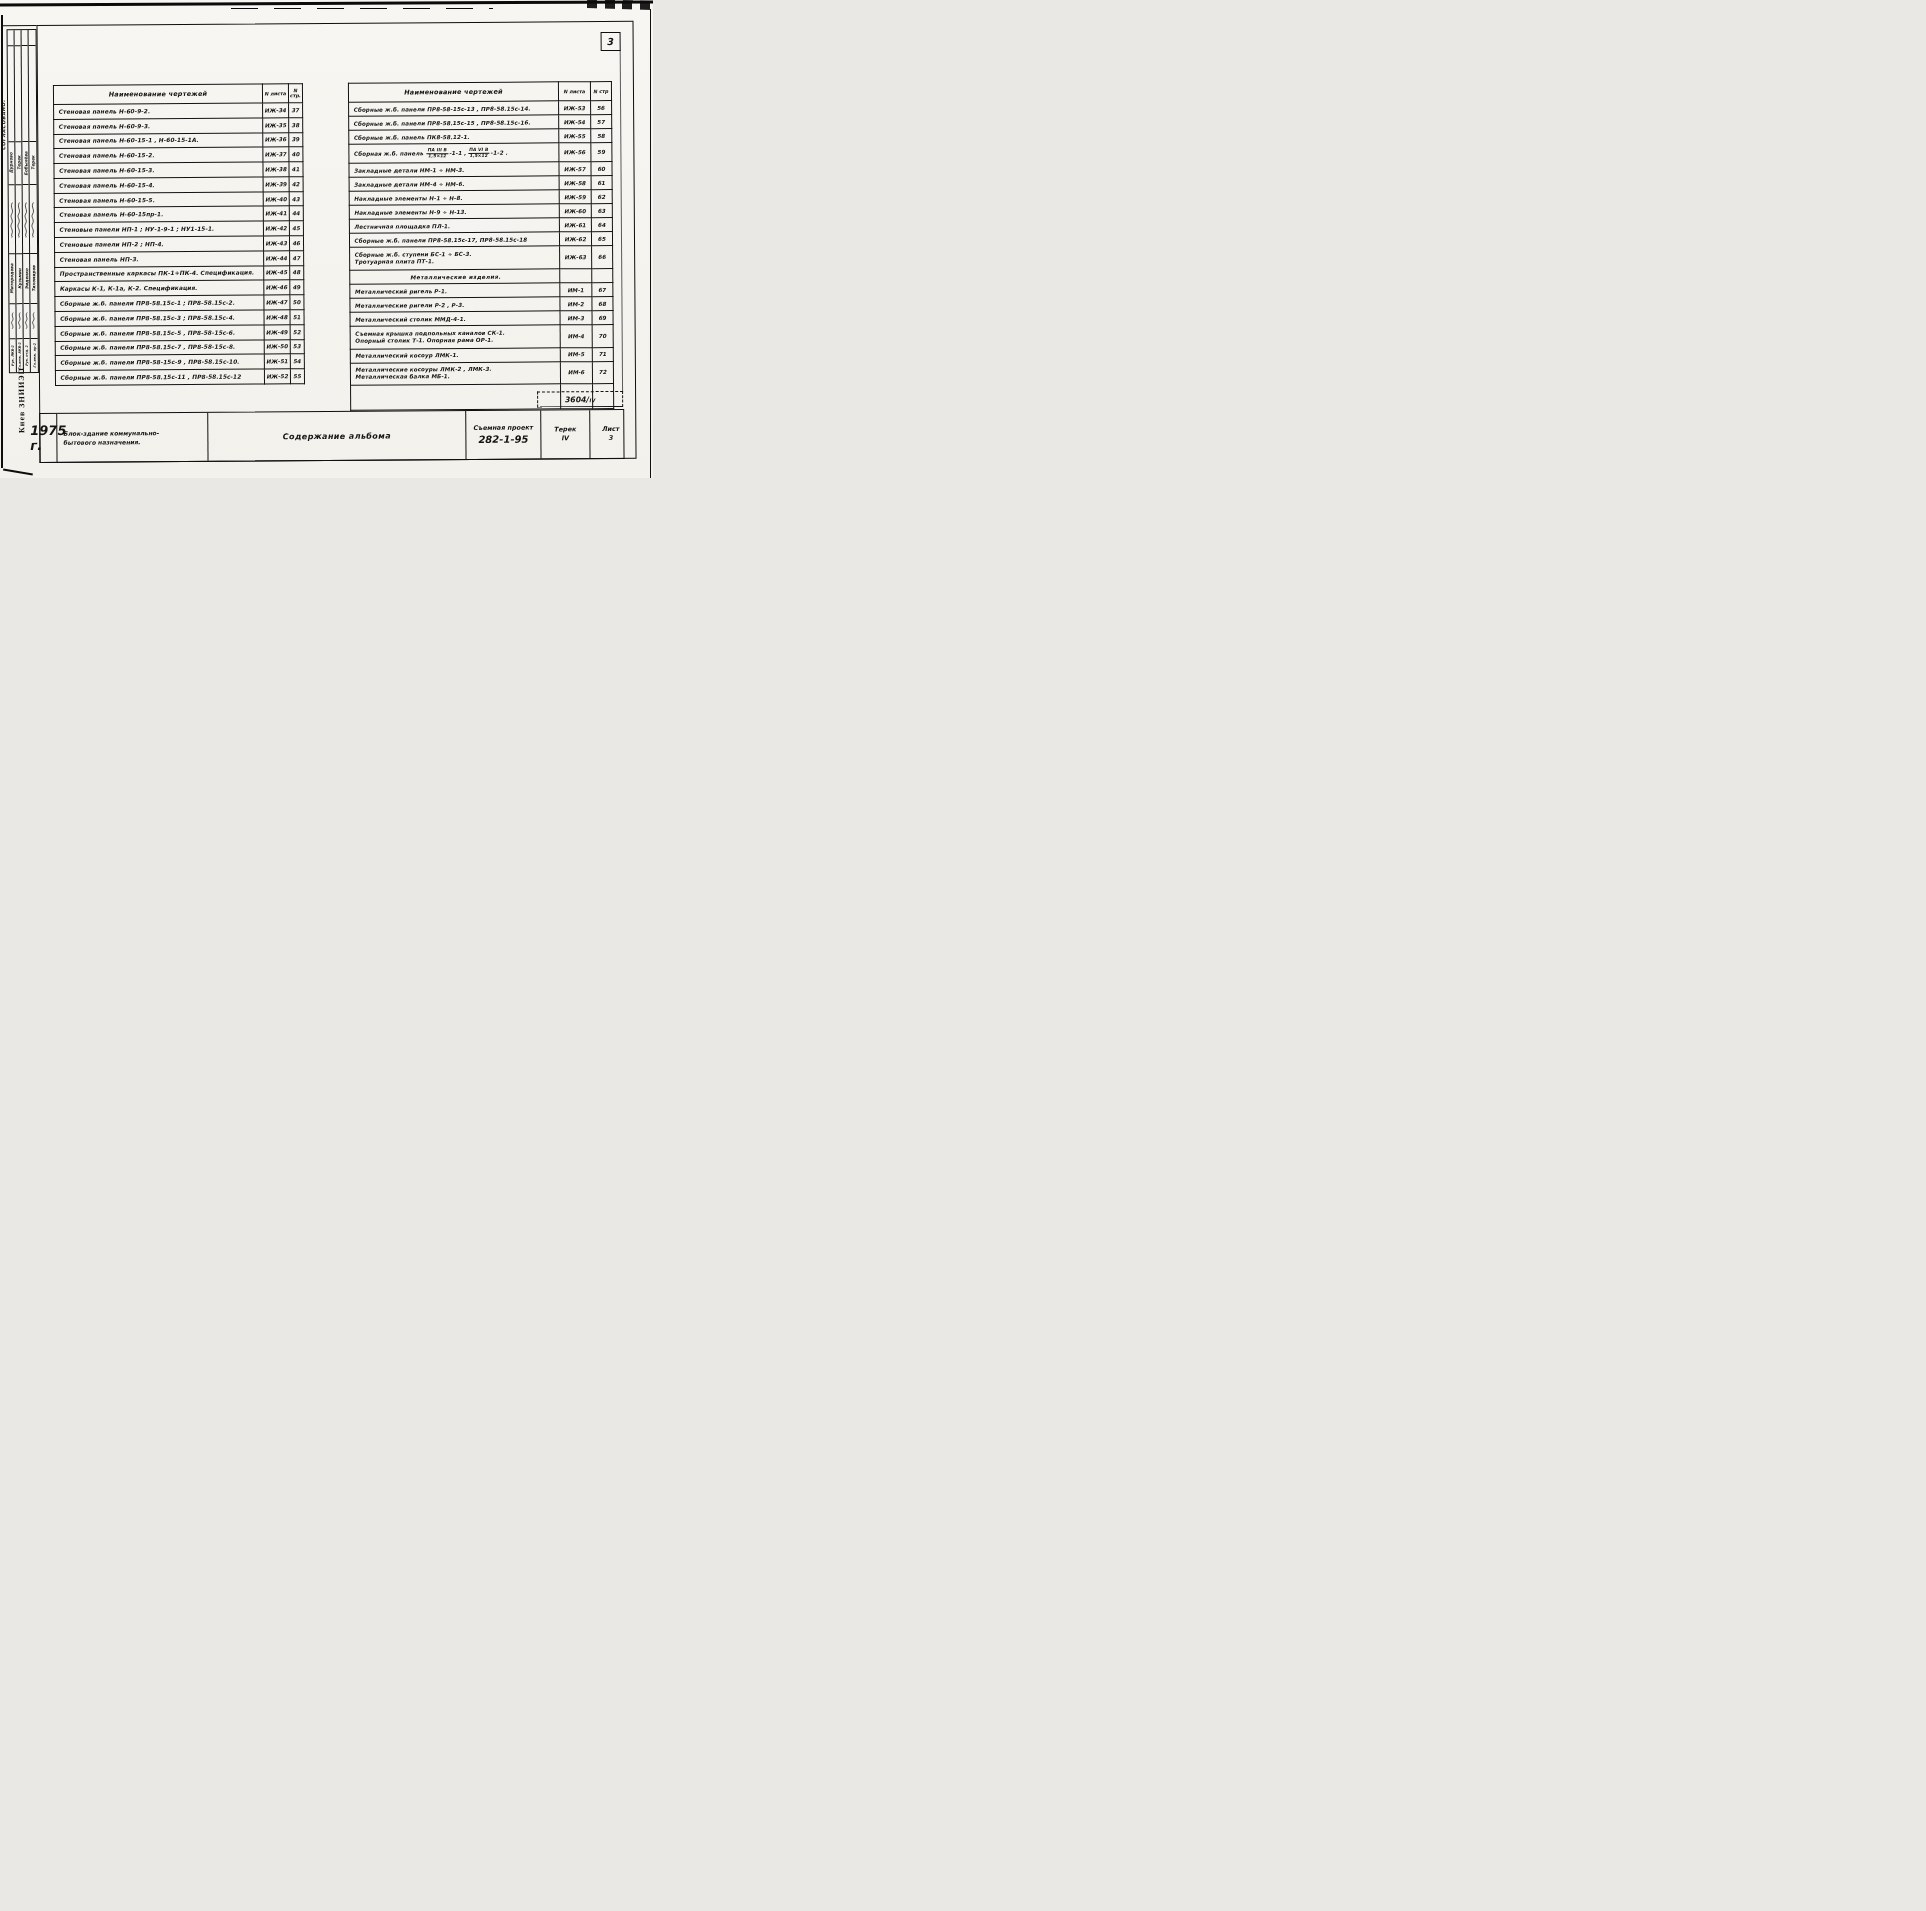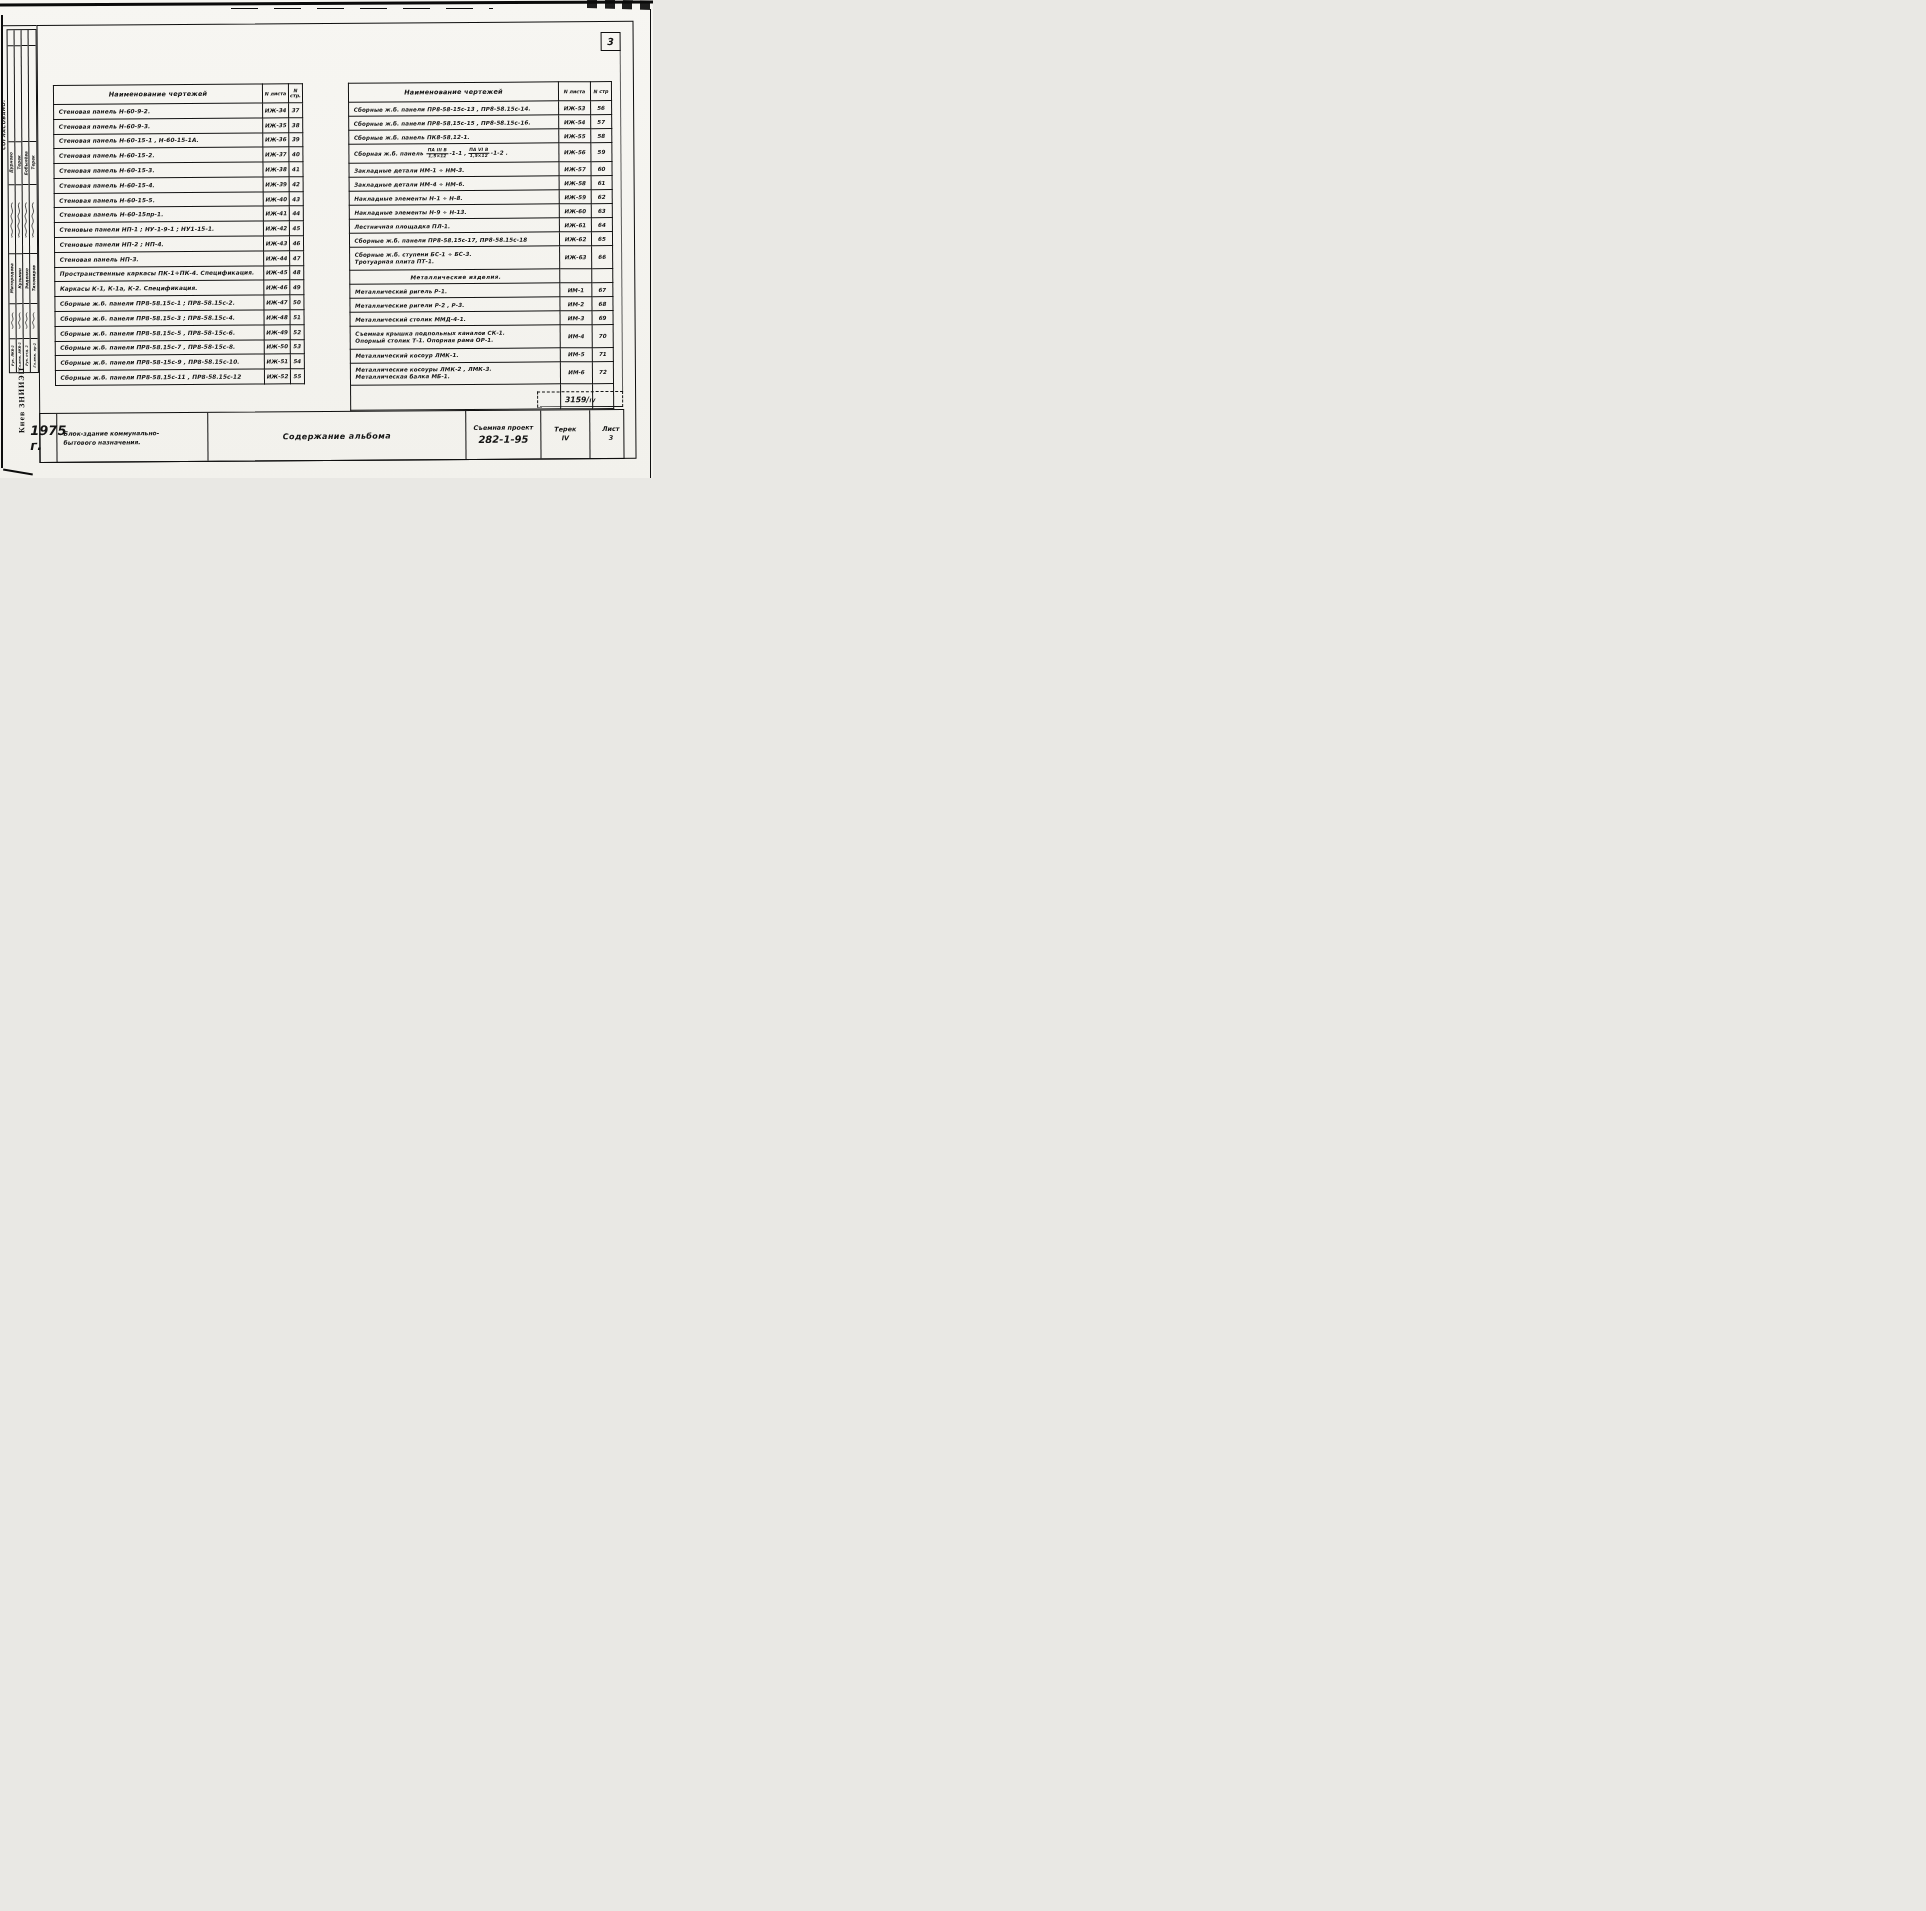--- a/index.html
+++ b/index.html
@@ -432,21 +432,21 @@
           </tr>
           <tr>
             <td class="c-name emptycell"></td>
             <td class="c-sheet"></td>
             <td class="c-page"></td>
           </tr>
         </tbody>
     </table>
 
     <div class="stamp">
-      <span>3159/</span>
+      <span>3604/</span>
       <span class="sub">IV</span>
     </div>
 
     <div class="titleblock">
       <div class="tb-cell tb-year">
         <span>1975 г.</span>
       </div>
       <div class="tb-cell tb-desc">
         <span>Блок-здание  коммунально-</span>
         <span>бытового  назначения.</span>

